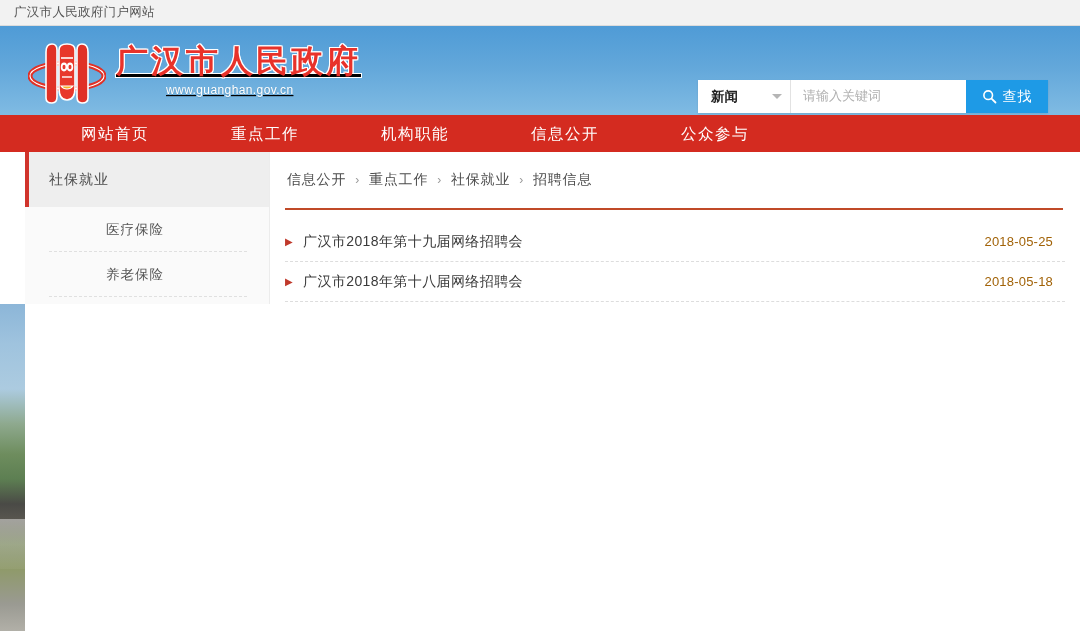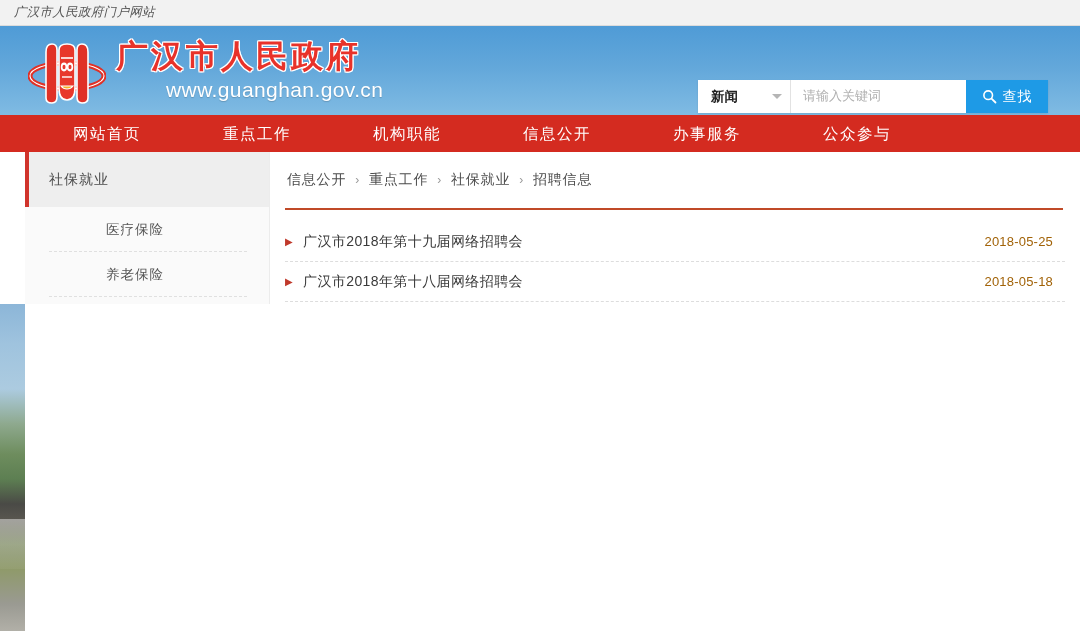--- a/index.html
+++ b/index.html
@@ -59,21 +59,20 @@
   
   .topbar {
     position: relative;
     z-index: 5;
     height: 26px;
     background: #f2f2f2;
     border-bottom: 1px solid #dcdcdc;
     display: flex;
     align-items: center;
     padding-left: 14px;
-    font-style: italic;
   }
   .topbar-title {
     font-size: 12.5px;
     color: #555555;
     letter-spacing: 0.3px;
   }
 
   
   .header {
     position: relative;
@@ -81,20 +80,21 @@
     height: 89px;
     background: linear-gradient(to bottom, #4f9bd6 0%, #62a7da 45%, #80bbe3 100%);
     display: flex;
     align-items: center;
   }
 
   .brand {
     display: flex;
     align-items: center;
     margin-left: 28px;
+    text-decoration: underline;
   }
   .logo-mark {
     width: 78px;
     height: 70px;
     position: relative;
     flex: none;
   }
   .site-name {
     margin-left: 10px;
     display: flex;
@@ -110,21 +110,21 @@
     line-height: 1.1;
     text-shadow:
       -1px -1px 0 #ffffff, 1px -1px 0 #ffffff,
       -1px  1px 0 #ffffff, 1px  1px 0 #ffffff,
        0   -1px 0 #ffffff, 0    1px 0 #ffffff,
       -1px  0   0 #ffffff, 1px  0   0 #ffffff;
   }
   .site-url {
     margin-top: 4px;
     margin-left: 50px;
-    font-size: 21px;
+    font-size: 12px;
     color: #ffffff;
     letter-spacing: 0.4px;
     text-shadow: 0 1px 1px rgba(0,0,0,0.18);
   }
 
   
   .search-wrap {
     position: absolute;
     right: 32px;
     top: 54px;
@@ -182,21 +182,21 @@
   .search-btn-label { letter-spacing: 1px; }
 
   
   .nav {
     position: relative;
     z-index: 5;
     height: 37px;
     background: #d42b20;
     display: flex;
     align-items: center;
-    padding-left: 32px;
+    padding-left: 40px;
   }
   .nav-item {
     flex: none;
     width: 150px;
     text-align: center;
     font-size: 15.5px;
     color: #ffffff;
     letter-spacing: 1.5px;
     cursor: pointer;
     line-height: 37px;
@@ -368,21 +368,20 @@
         <span class="search-btn-label">查找</span>
       </button>
     </div>
   </div>
 
   <nav class="nav">
     <div class="nav-item">网站首页</div>
     <div class="nav-item">重点工作</div>
     <div class="nav-item">机构职能</div>
     <div class="nav-item">信息公开</div>
-    <div class="nav-item">办事服务</div>
     <div class="nav-item">公众参与</div>
   </nav>
 
   <div class="body-region">
     <div class="bg-photo"></div>
     <div class="page-canvas"></div>
 
     <aside class="sidebar">
       <div class="sidebar-head">
         <span class="sidebar-head-label">社保就业</span>

